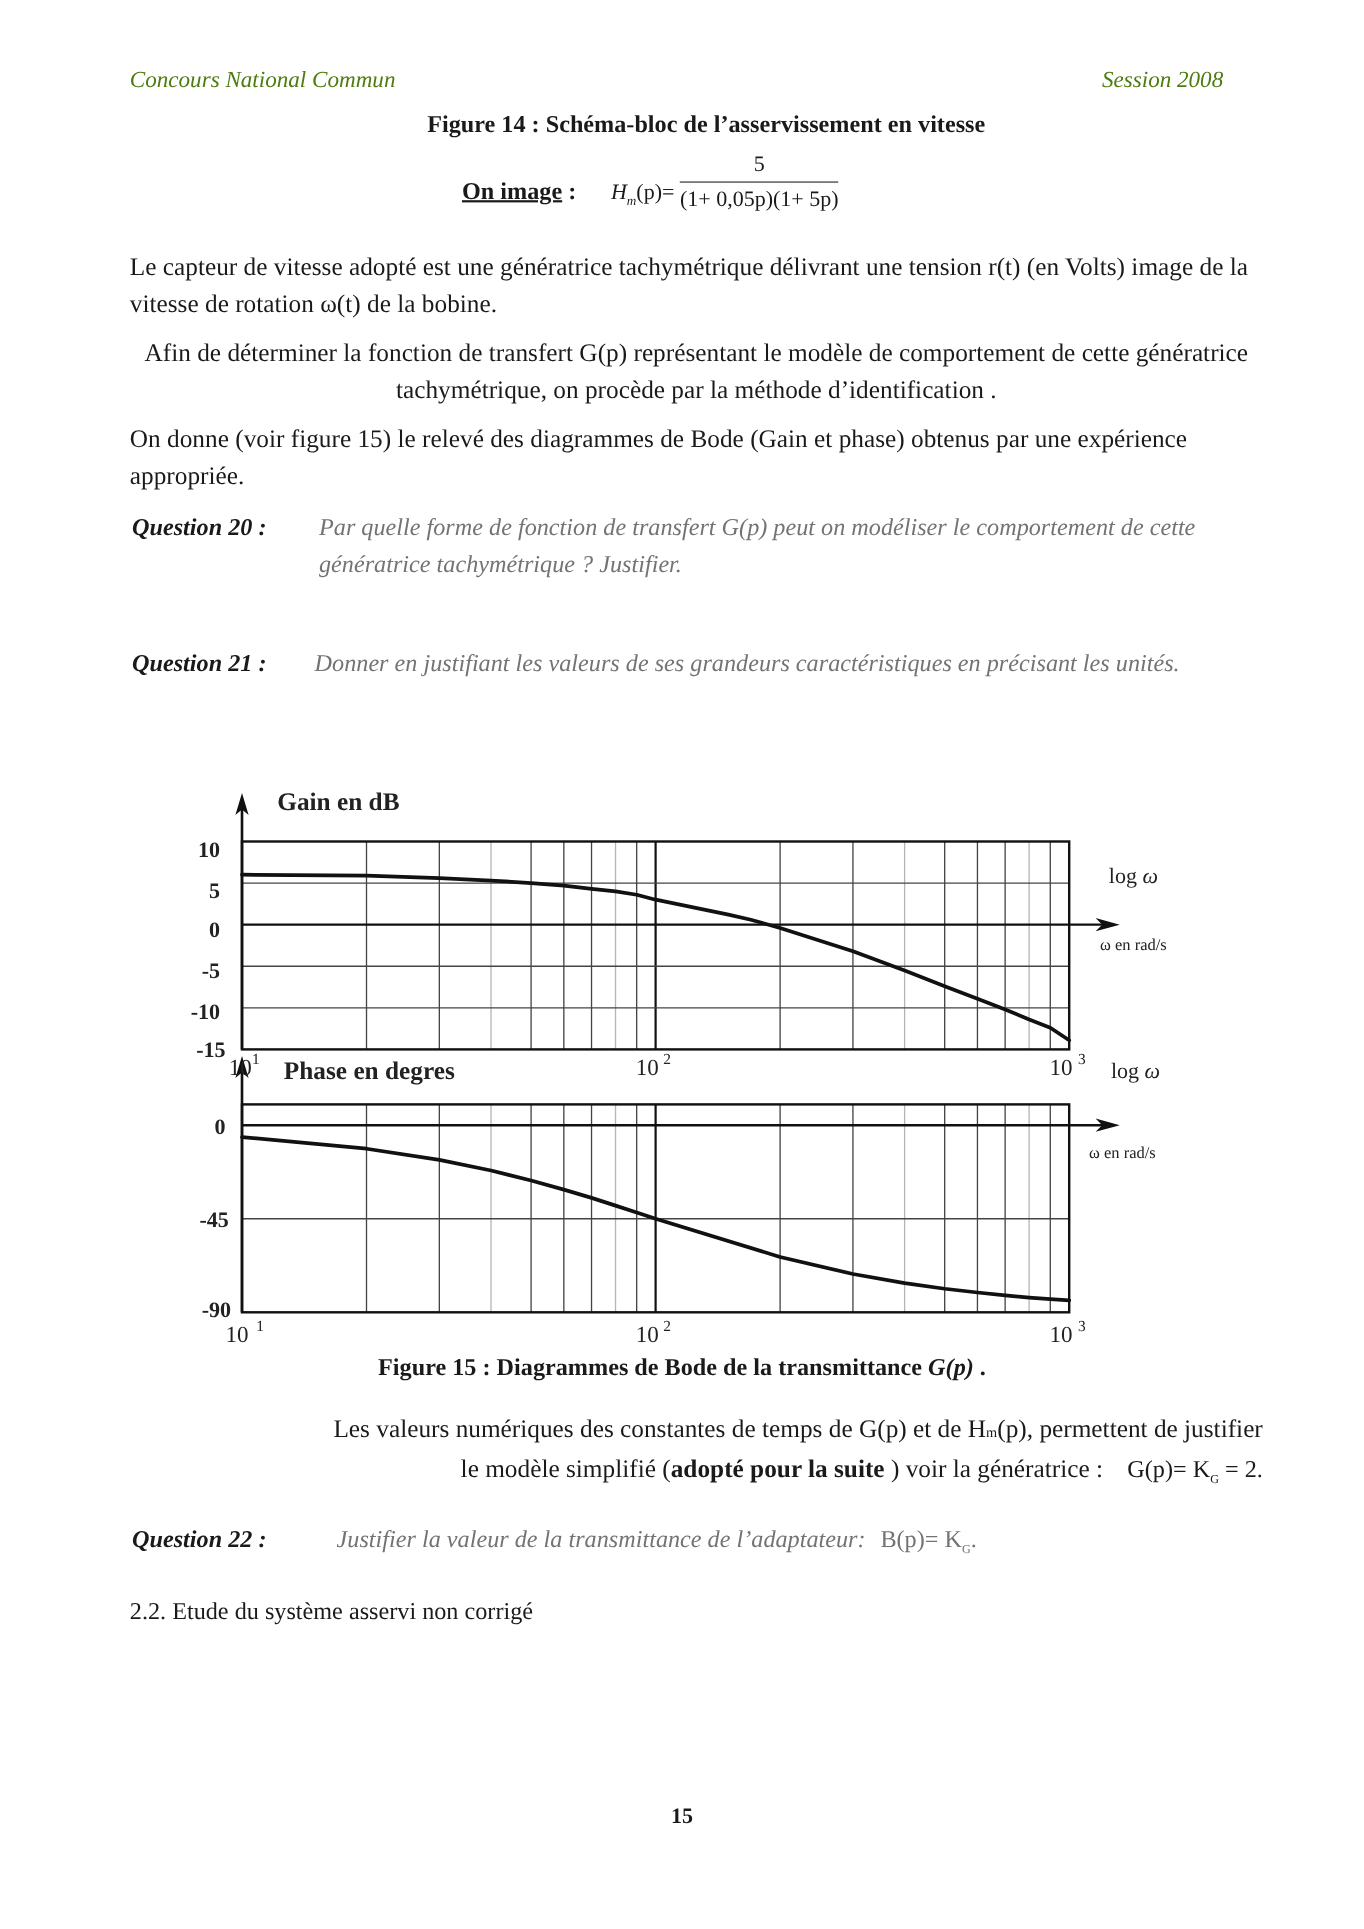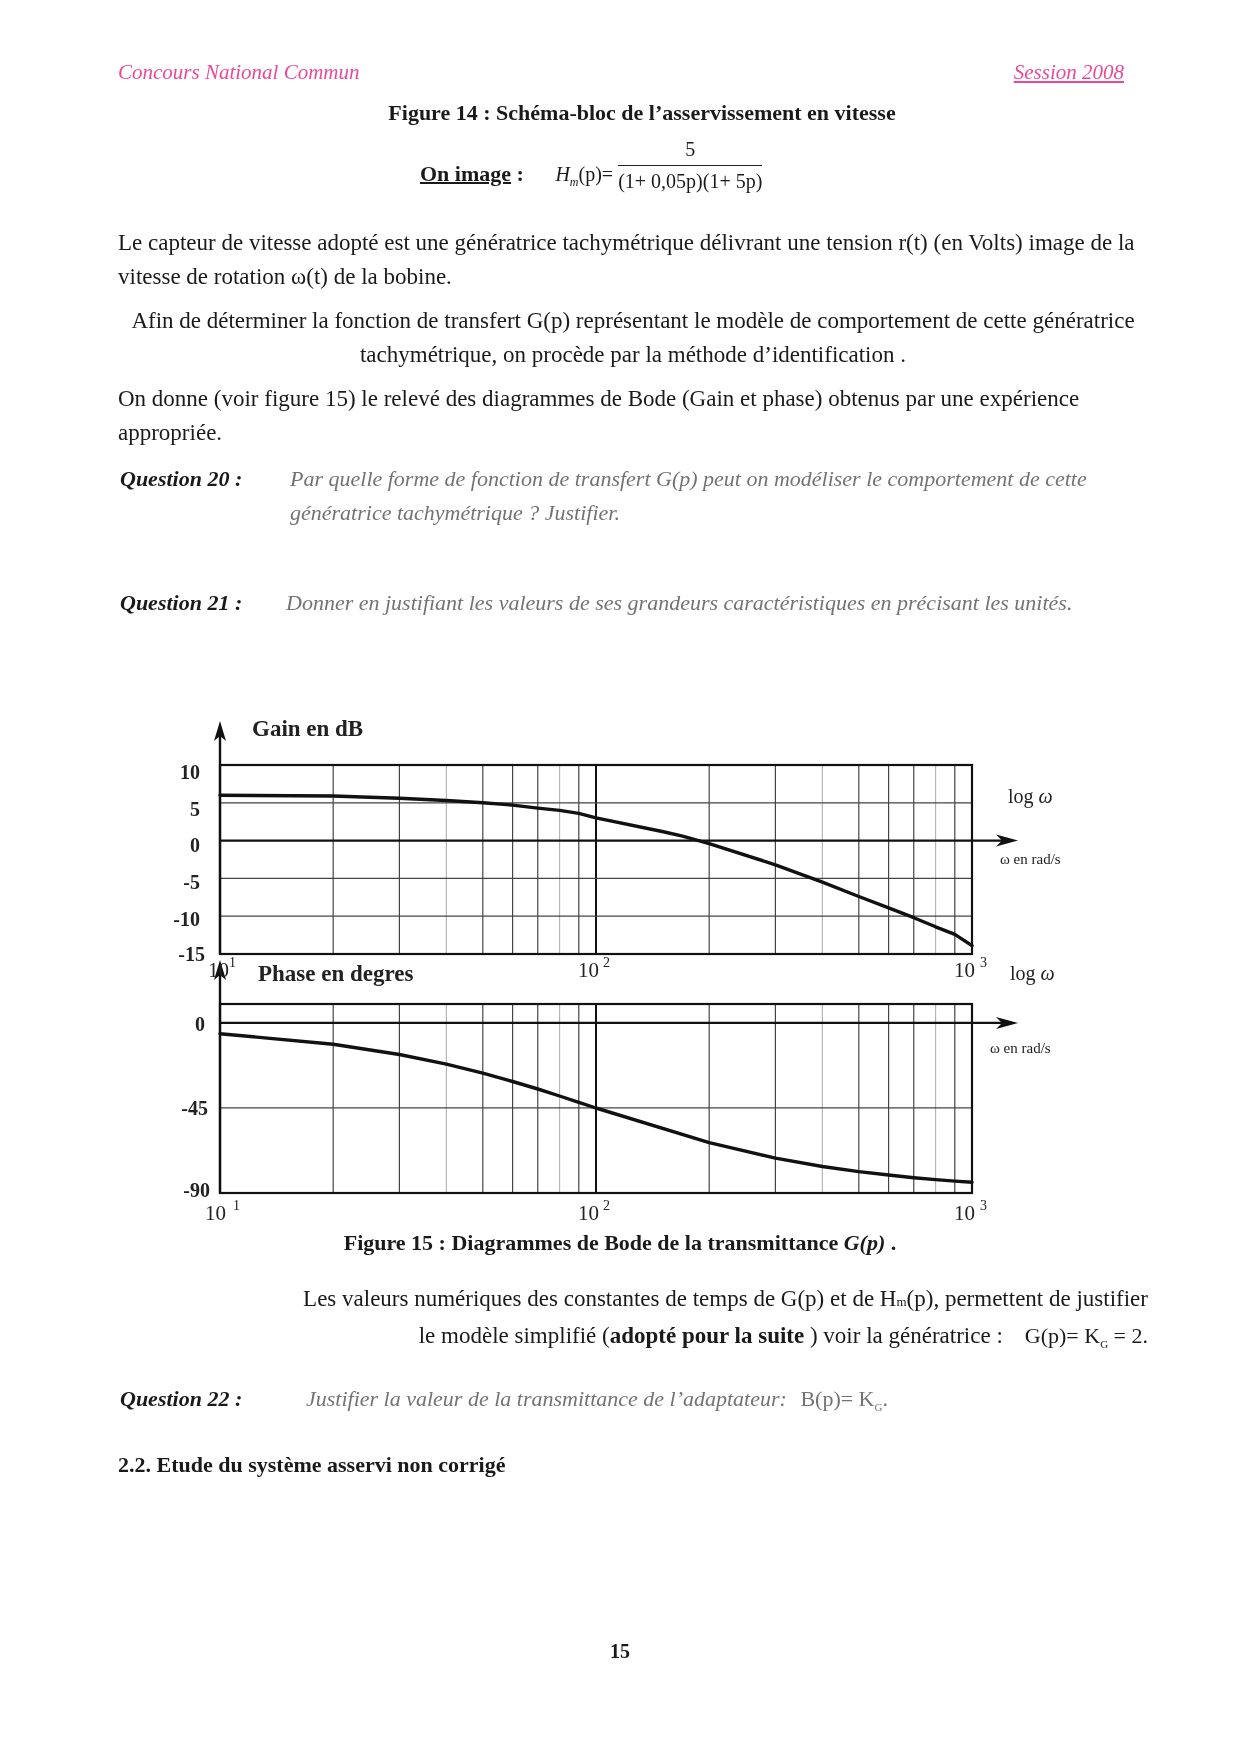--- a/index.html
+++ b/index.html
@@ -1,44 +1,44 @@
 <!DOCTYPE html>
 <html><head>
 <meta charset="utf-8">
 <style>
   html, body { margin: 0; padding: 0; background: #ffffff; }
   body { width: 1240px; height: 1754px; position: relative; overflow: hidden;
          font-family: "DejaVu Serif", "Liberation Serif", serif; color: #1a1a1a; }
   .abs { position: absolute; }
-  .header { top: 60px; font-family: "Liberation Serif", serif; font-style: italic; font-size: 21px; color: #ec4899; }
+  .header { top: 60px; font-family: "Liberation Serif", serif; font-style: italic; font-size: 21px; color: #4d7c0f; }
   .fig-title { left: 0; width: 1240px; text-align: center; font-family: "Liberation Serif", serif; font-weight: bold; font-size: 22px; }
   .para { left: 118px; width: 1030px; font-family: "Liberation Serif", serif; font-size: 23px; line-height: 34px; }
   .q-label { left: 120px; font-family: "Liberation Serif", serif; font-style: italic; font-weight: bold; font-size: 22px; }
   .q-text { font-family: "Liberation Serif", serif; font-style: italic; font-size: 22px; line-height: 34px; color: #737373; }
   .ondonne { top: 160px; left: 420px; font-family: "Liberation Serif", serif; font-size: 22px; font-weight: bold; }
   .ondonne u { text-decoration: underline; text-decoration-thickness: 2px; }
   .eq { font-family: "Liberation Serif", serif; font-size: 20px; font-style: italic; }
   .frac { display: inline-block; text-align: center; vertical-align: middle; }
   .frac .num { display: block; border-bottom: 1.5px solid #222; padding: 0 4px 4px; font-style: normal; }
   .frac .den { display: block; padding-top: 4px; font-style: normal; }
-  .section { left: 118px; top: 1452px; font-family: "Liberation Serif", serif; font-weight: bold; font-size: 22px; }
+  .section { left: 118px; top: 1452px; font-family: "Liberation Serif", serif; font-weight: normal; font-size: 22px; }
   .pagenum { top: 1640px; left: 0; width: 1240px; text-align: center; font-family: "Liberation Serif", serif; font-size: 20px; font-weight: bold; }
   svg text { font-family: "Liberation Serif", serif; }
   .ylab { font-weight: bold; font-size: 20px; fill: #222; }
   .plot-title { font-weight: bold; font-size: 23px; fill: #222; }
   .xtick { font-size: 21px; fill: #222; }
   .xtick-sup { font-size: 14px; fill: #222; }
   .unit { font-size: 15px; fill: #222; }
   .logw { font-size: 20px; fill: #222; }
 </style>
 </head>
 <body>
 
 <div class="abs header" style="left:118px;">Concours National Commun</div>
-<div class="abs header" style="right:116px;text-decoration:underline;">Session 2008</div>
+<div class="abs header" style="right:128px;">Session 2008</div>
 
 <div class="abs fig-title" style="top:100px;padding-left:22px;">Figure 14 : Schéma-bloc de l’asservissement en vitesse</div>
 
 <div class="abs ondonne">
   <u>On image</u><span> :</span>
   <span class="eq" style="margin-left:26px; font-weight:normal;">
     <span>H</span><sub style="font-size:12px;">m</sub><span style="font-style:normal;">(p)=</span>
     <span class="frac" style="margin-top:-22px;">
       <span class="num">5</span>
       <span class="den">(1+ 0,05p)(1+ 5p)</span>

